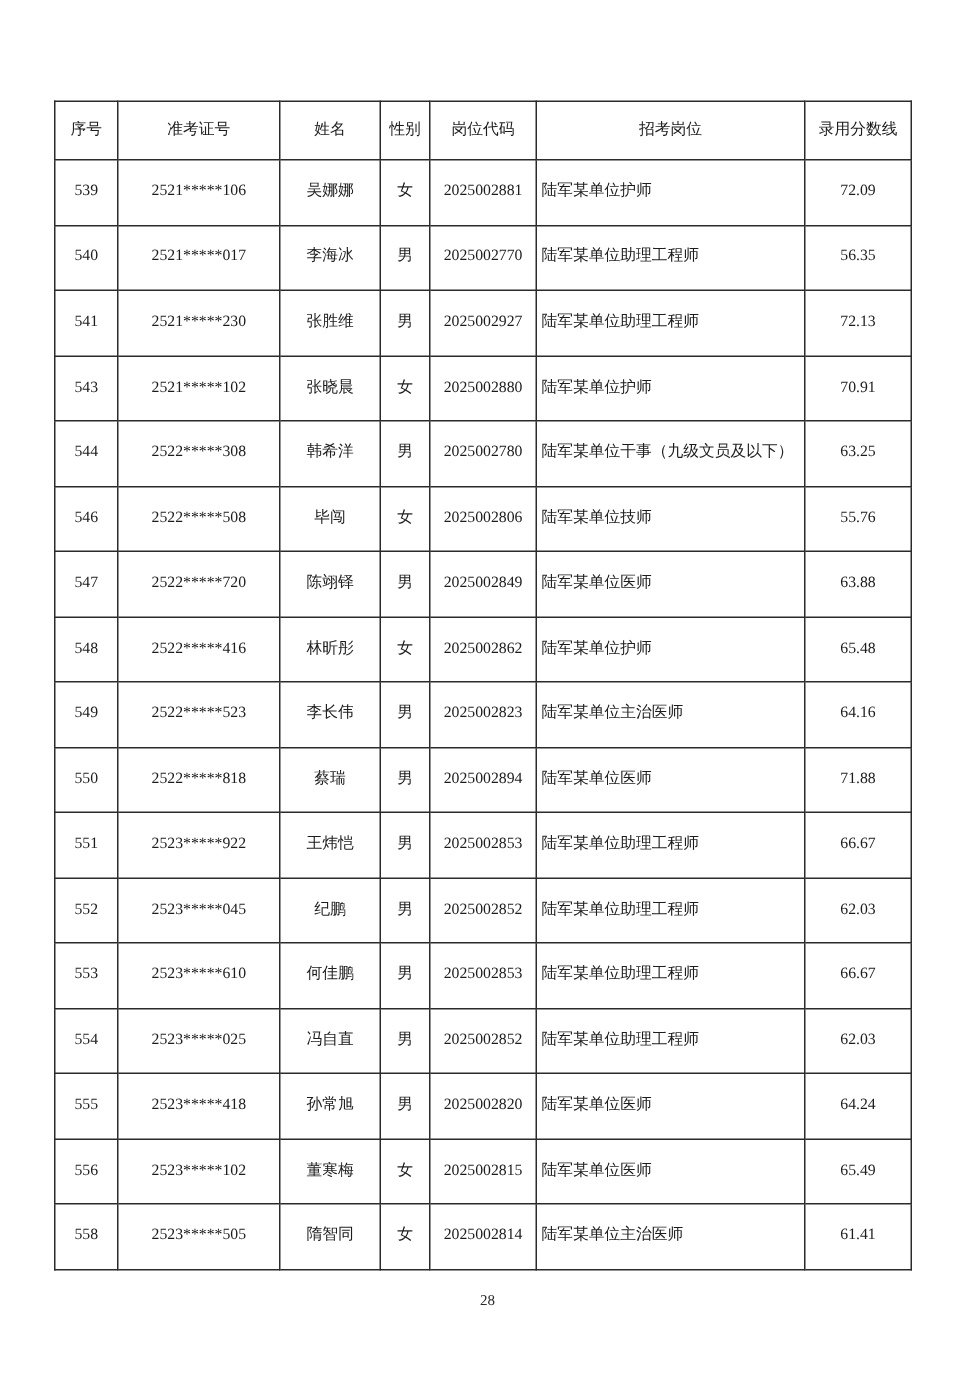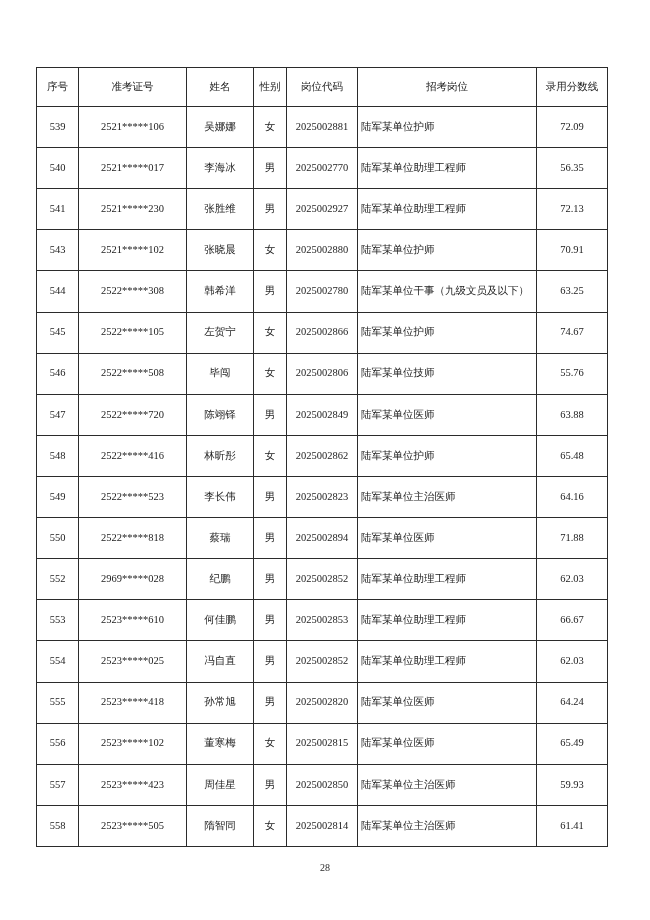--- a/index.html
+++ b/index.html
@@ -131,29 +131,20 @@
         <tr>
           <td>544</td>
           <td>2522*****308</td>
           <td>韩希洋</td>
           <td>男</td>
           <td>2025002780</td>
           <td class="pos-col">陆军某单位干事（九级文员及以下）</td>
           <td>63.25</td>
         </tr>
         <tr>
-          <td>545</td>
-          <td>2522*****105</td>
-          <td>左贺宁</td>
-          <td>女</td>
-          <td>2025002866</td>
-          <td class="pos-col">陆军某单位护师</td>
-          <td>74.67</td>
-        </tr>
-        <tr>
           <td>546</td>
           <td>2522*****508</td>
           <td>毕闯</td>
           <td>女</td>
           <td>2025002806</td>
           <td class="pos-col">陆军某单位技师</td>
           <td>55.76</td>
         </tr>
         <tr>
           <td>547</td>
@@ -185,22 +176,31 @@
         <tr>
           <td>550</td>
           <td>2522*****818</td>
           <td>蔡瑞</td>
           <td>男</td>
           <td>2025002894</td>
           <td class="pos-col">陆军某单位医师</td>
           <td>71.88</td>
         </tr>
         <tr>
+          <td>551</td>
+          <td>2523*****922</td>
+          <td>王炜恺</td>
+          <td>男</td>
+          <td>2025002853</td>
+          <td class="pos-col">陆军某单位助理工程师</td>
+          <td>66.67</td>
+        </tr>
+        <tr>
           <td>552</td>
-          <td>2969*****028</td>
+          <td>2523*****045</td>
           <td>纪鹏</td>
           <td>男</td>
           <td>2025002852</td>
           <td class="pos-col">陆军某单位助理工程师</td>
           <td>62.03</td>
         </tr>
         <tr>
           <td>553</td>
           <td>2523*****610</td>
           <td>何佳鹏</td>
@@ -230,29 +230,20 @@
         <tr>
           <td>556</td>
           <td>2523*****102</td>
           <td>董寒梅</td>
           <td>女</td>
           <td>2025002815</td>
           <td class="pos-col">陆军某单位医师</td>
           <td>65.49</td>
         </tr>
         <tr>
-          <td>557</td>
-          <td>2523*****423</td>
-          <td>周佳星</td>
-          <td>男</td>
-          <td>2025002850</td>
-          <td class="pos-col">陆军某单位主治医师</td>
-          <td>59.93</td>
-        </tr>
-        <tr>
           <td>558</td>
           <td>2523*****505</td>
           <td>隋智同</td>
           <td>女</td>
           <td>2025002814</td>
           <td class="pos-col">陆军某单位主治医师</td>
           <td>61.41</td>
         </tr>
       </tbody>
   </table>

